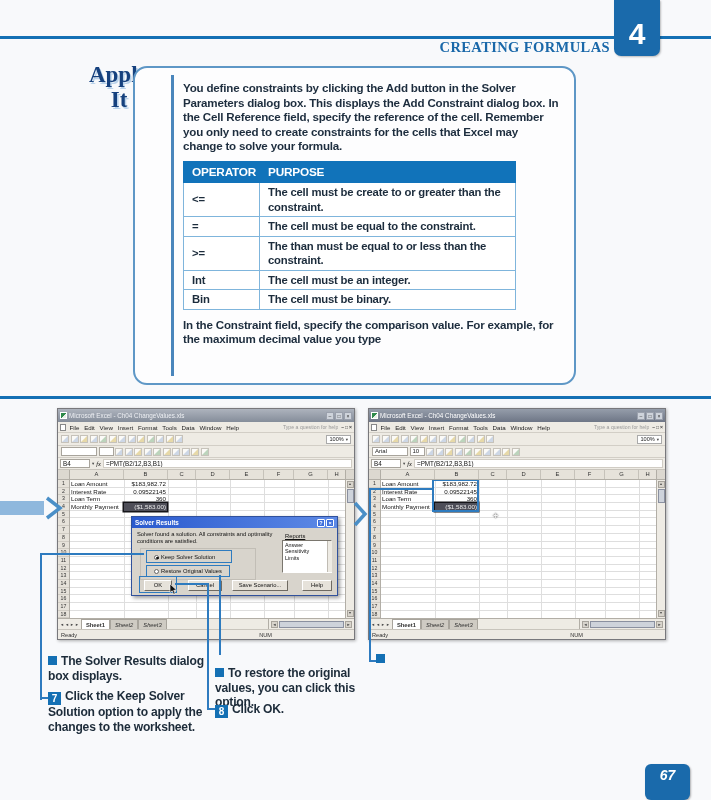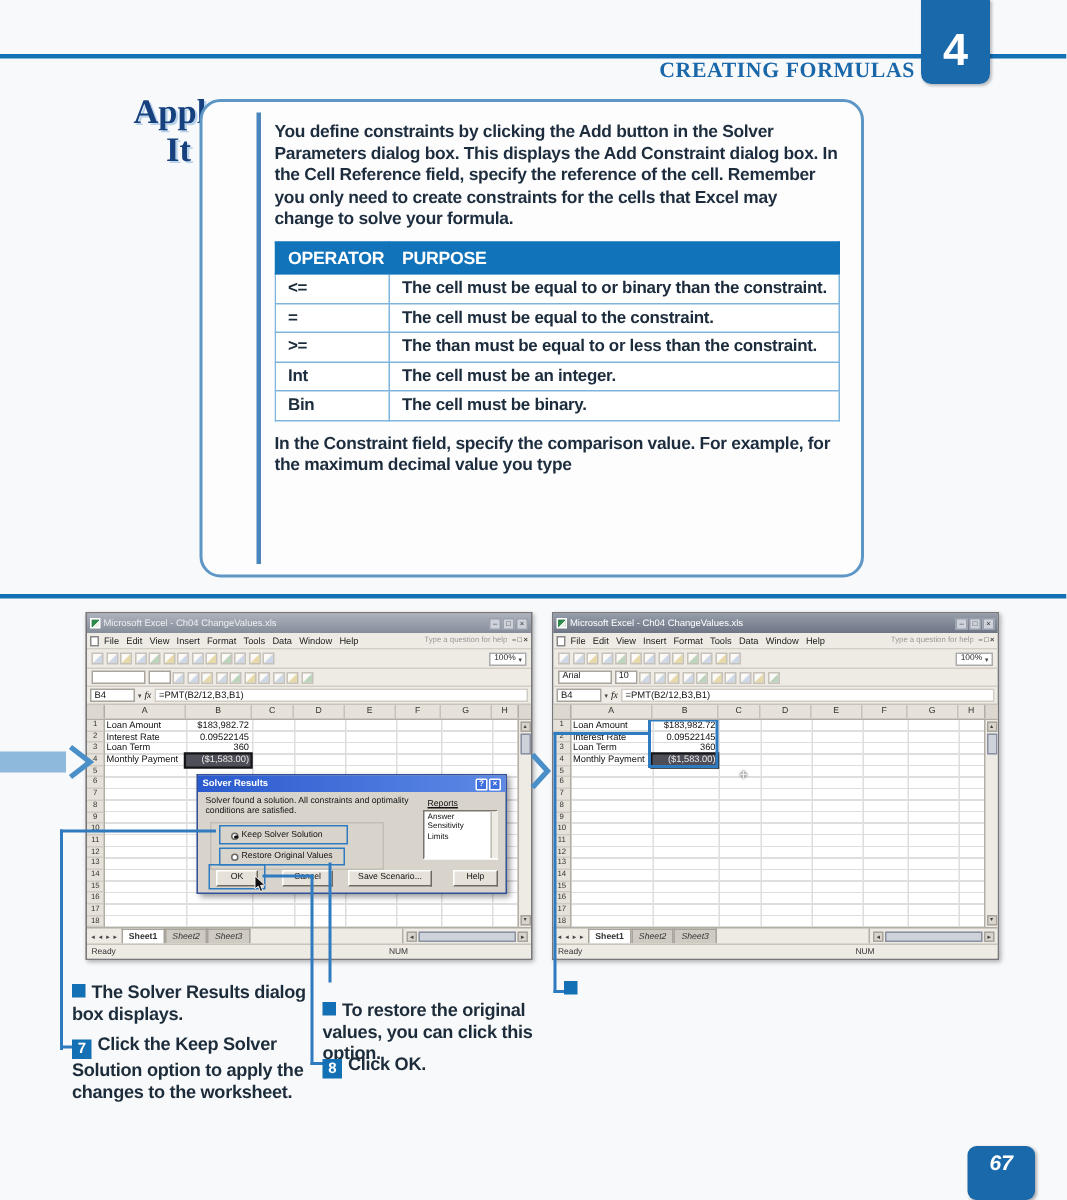--- a/index.html
+++ b/index.html
@@ -11,21 +11,21 @@
   .hdr-title { position:absolute; top:39px; right:101px; font-family:"Liberation Serif",serif; font-weight:bold; font-size:14.5px; letter-spacing:.4px; color:#1a68a9; }
   .chapter-box { position:absolute; left:614px; top:0; width:46px; height:56px; background:var(--chapter_box,#1a6aab); border-radius:0 0 7px 7px; color:#fff; font-size:30px; font-weight:bold; display:flex; align-items:flex-end; justify-content:center; padding-bottom:5px; box-shadow:1px 1px 2px rgba(0,0,0,.25); }
 
   
   .apply-title { position:absolute; left:86px; top:62px; width:66px; font-family:"Liberation Serif",serif; font-weight:bold; color:#16417e; font-size:23px; line-height:25px; text-align:center; text-shadow:1.5px 1.5px 0 #b9d2ea; }
   .apply-box { position:absolute; left:133px; top:66px; width:443px; height:319px; background:#fdfdfe; border:2px solid #5e97c6; border-radius:14px; }
   .apply-rule { position:absolute; left:36px; top:7px; bottom:7px; width:2.5px; background:#4a86bc; }
   .apply-content { position:absolute; left:48px; right:14px; top:7px; bottom:3px; font-size:11.6px; line-height:14.5px; letter-spacing:-.2px; color:#1d2d3e; font-weight:bold; overflow:hidden; }
   .apply-content p { margin:6px 0 7px; }
   .apply-content em { font-style:italic; }
-  table.ops { border-collapse:collapse; width:377px; margin:4px 0 8px; }
+  table.ops { border-collapse:collapse; width:333px; margin:4px 0 8px; }
   .ops th { background:var(--table_header,#1173ba); color:#fff; text-align:left; font-size:11.8px; padding:3px 0 3px 8px; border:1px solid var(--table_header,#1173ba); }
   .ops .op-col { width:76px; }
   .ops td { border:1px solid #7fb5dc; font-size:11.3px; padding:2px 6px 2px 8px; color:#1c2c3c; background:#fff; }
   .ops td.op { font-weight:bold; }
 
   .mid-rule { position:absolute; left:0; top:396px; width:711px; height:3px; background:var(--accent,#1470b4); }
 
   
   .panel { position:absolute; top:408px; width:298px; height:232px; background:#d8d4cc; border:1px solid #78787c; box-shadow:1px 1px 3px rgba(0,0,0,.3); display:flex; flex-direction:column; font-weight:normal; }
   #panel-left { left:57px; } #panel-right { left:368px; }
@@ -158,21 +158,21 @@
   <div class="apply-content">
     <p>You define constraints by clicking the Add button in the Solver Parameters dialog box. This displays the Add Constraint dialog box. In the Cell Reference field, specify the reference of the cell. Remember you only need to create constraints for the cells that Excel may change to solve your formula.</p>
     <table class="ops">
       <tbody>
           <tr>
         <th class="op-col">OPERATOR</th>
         <th>PURPOSE</th>
       </tr>
       <tr>
             <td class="op">&lt;=</td>
-            <td>The cell must be equal to or binary than the constraint.</td>
+            <td>The cell must be create to or greater than the constraint.</td>
           </tr>
       <tr>
             <td class="op">=</td>
             <td>The cell must be equal to the constraint.</td>
           </tr>
       <tr>
             <td class="op">&gt;=</td>
             <td>The than must be equal to or less than the constraint.</td>
           </tr>
       <tr>

